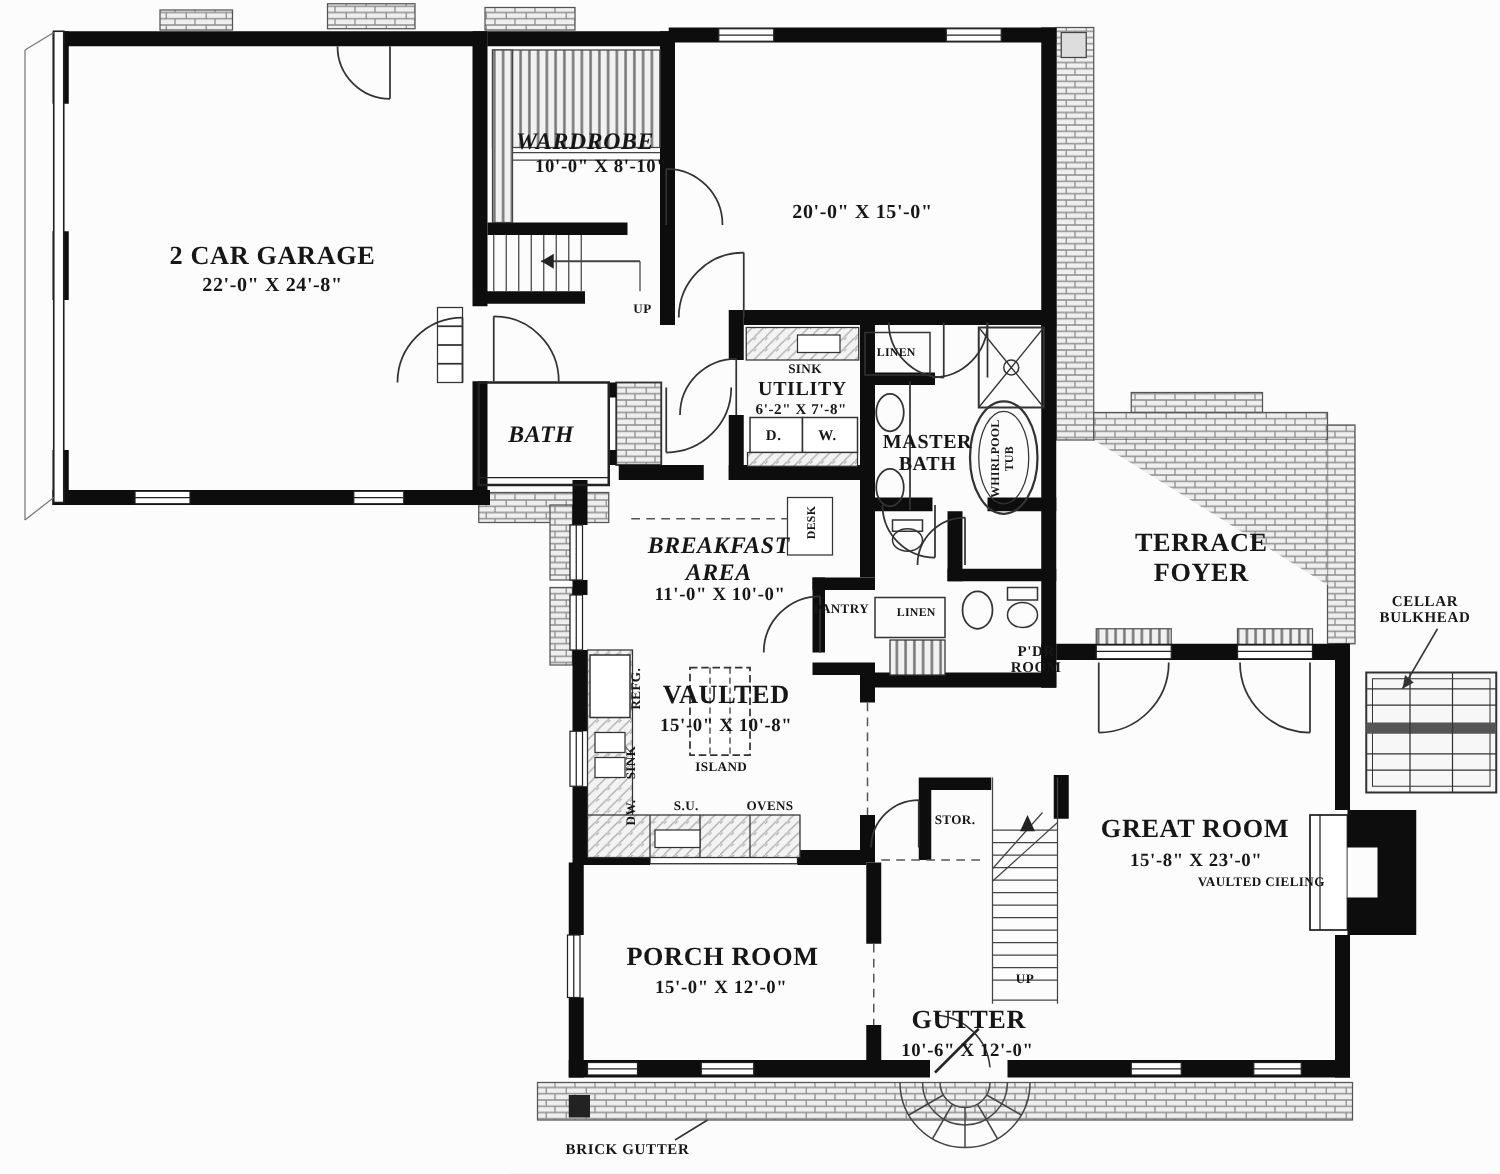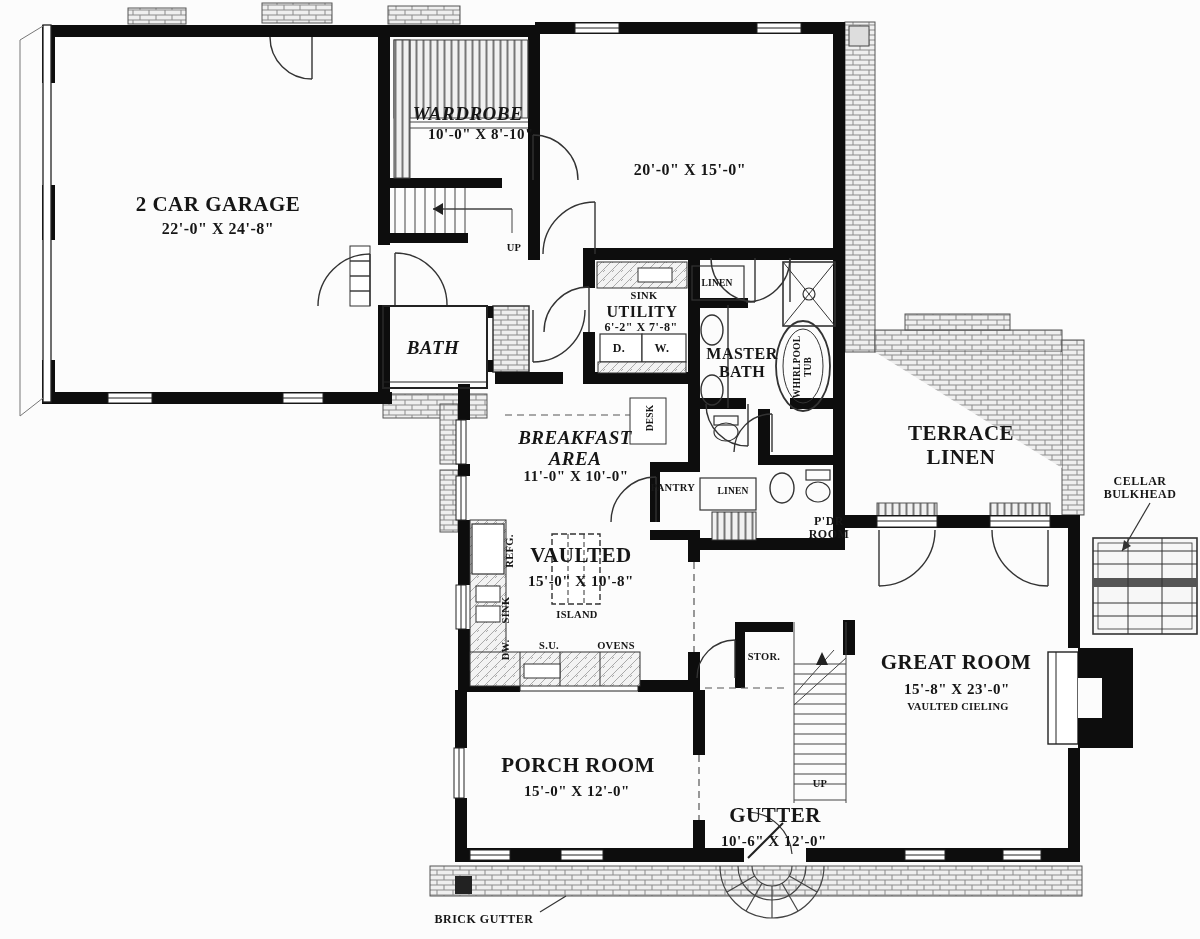--- a/index.html
+++ b/index.html
@@ -367,21 +367,21 @@
 TUB</div>
 
 <div class="lbl lg" style="left:433px;top:348px">BATH</div>
 
 <div class="lbl lg" style="left:575px;top:448px">BREAKFAST
 AREA</div>
 <div class="lbl md" style="left:576px;top:476px">11'-0" X 10'-0"</div>
 <div class="lbl xxs rot" style="left:650px;top:418px">DESK</div>
 
 <div class="lbl xl" style="left:961px;top:446px">TERRACE
-LINEN</div>
+FOYER</div>
 <div class="lbl sm" style="left:1140px;top:488px">CELLAR
 BULKHEAD</div>
 
 <div class="lbl xs" style="left:673px;top:488px">PANTRY</div>
 <div class="lbl xxs" style="left:733px;top:491px">LINEN</div>
 <div class="lbl sm" style="left:829px;top:528px">P'DR
 ROOM</div>
 
 <div class="lbl xl" style="left:581px;top:556px">VAULTED</div>
 <div class="lbl md" style="left:581px;top:581px">15'-0" X 10'-8"</div>
@@ -389,24 +389,24 @@
 <div class="lbl xs rot" style="left:510px;top:551px">REFG.</div>
 <div class="lbl xs rot" style="left:506px;top:610px">SINK</div>
 <div class="lbl xs rot" style="left:506px;top:650px">DW.</div>
 <div class="lbl xs" style="left:549px;top:646px">S.U.</div>
 <div class="lbl xs" style="left:616px;top:646px">OVENS</div>
 
 <div class="lbl xs" style="left:764px;top:657px">STOR.</div>
 
 <div class="lbl xl" style="left:956px;top:663px">GREAT ROOM</div>
 <div class="lbl md" style="left:957px;top:689px">15'-8" X 23'-0"</div>
-<div class="lbl xs" style="left:958px;top:707px">VAULTED CIELING</div>
+<div class="lbl xs" style="left:1009px;top:707px">VAULTED CIELING</div>
 
 <div class="lbl xl" style="left:578px;top:766px">PORCH ROOM</div>
 <div class="lbl md" style="left:577px;top:791px">15'-0" X 12'-0"</div>
 
 <div class="lbl xs" style="left:820px;top:784px">UP</div>
 <div class="lbl xl" style="left:775px;top:816px">GUTTER</div>
 <div class="lbl md" style="left:774px;top:841px">10'-6" X 12'-0"</div>
 
-<div class="lbl sm" style="left:484px;top:920px">BRICK GUTTER</div>
+<div class="lbl sm" style="left:502px;top:920px">BRICK GUTTER</div>
 
 </div>
 
 </body></html>

